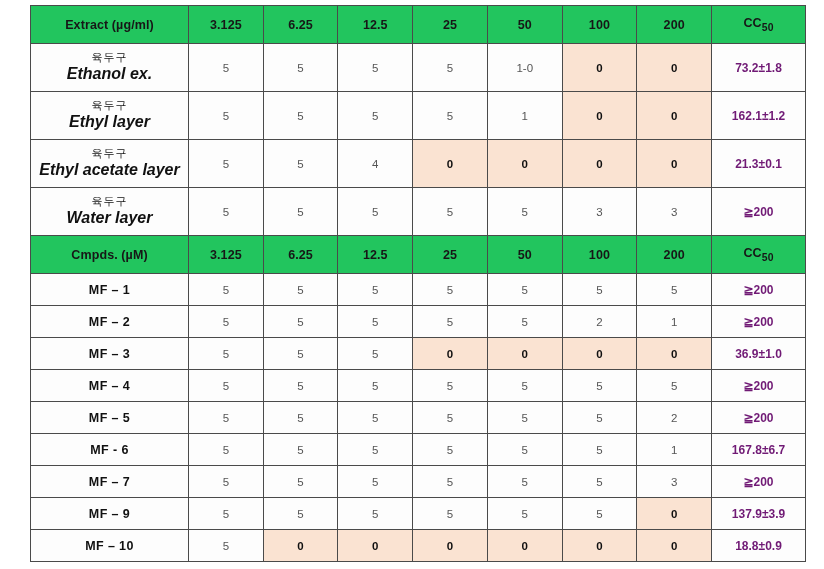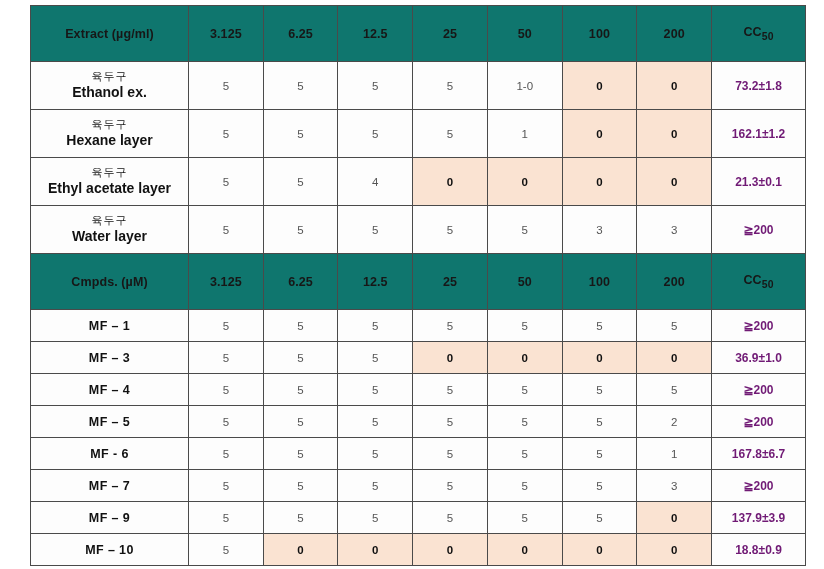--- a/index.html
+++ b/index.html
@@ -40,25 +40,25 @@
     box-sizing: border-box;
     background: #fdfdfd;
   }
   
   col.c-label  { width: 148px; }
   col.c-dose   { width: 70px;  }
   col.c-cc50   { width: 88px;  }
 
   
   tr.header-row td {
-    background: #0f766e;
+    background: #22c55e;
     font-weight: bold;
     font-size: 12.5px;
     color: #171717;
-    height: 56px;
+    height: 38px;
     letter-spacing: 0.1px;
   }
   tr.header-row td.hdr-label {
     font-size: 12.5px;
   }
 
   
   tr.extract-row td {
     height: 48px;
   }
@@ -70,21 +70,22 @@
   }
   .ko-name {
     display: block;
     font-weight: normal;
     font-size: 11px;
     letter-spacing: 1px;
   }
   .en-name {
     display: block;
     font-weight: bold;
-    font-size: 14px;
+    font-size: 16px;
+    font-style: italic;
   }
 
   
   tr.cmpd-row td {
     height: 32px;
   }
   tr.cmpd-row td.row-label {
     font-weight: bold;
     font-size: 12.5px;
     color: #111111;
@@ -149,21 +150,21 @@
             <td class="val">5</td>
             <td class="val">5</td>
             <td class="val">1-0</td>
             <td class="val zero hl">0</td>
             <td class="val zero hl">0</td>
             <td class="cc50">73.2±1.8</td>
           </tr>
           <tr class="extract-row">
             <td class="row-label">
               <span class="ko-name">육두구</span>
-              <span class="en-name">Hexane layer</span>
+              <span class="en-name">Ethyl layer</span>
             </td>
             <td class="val">5</td>
             <td class="val">5</td>
             <td class="val">5</td>
             <td class="val">5</td>
             <td class="val">1</td>
             <td class="val zero hl">0</td>
             <td class="val zero hl">0</td>
             <td class="cc50">162.1±1.2</td>
           </tr>
@@ -211,20 +212,31 @@
             <td class="val">5</td>
             <td class="val">5</td>
             <td class="val">5</td>
             <td class="val">5</td>
             <td class="val">5</td>
             <td class="val">5</td>
             <td class="val">5</td>
             <td class="cc50">≧200</td>
           </tr>
           <tr class="cmpd-row">
+            <td class="row-label">MF – 2</td>
+            <td class="val">5</td>
+            <td class="val">5</td>
+            <td class="val">5</td>
+            <td class="val">5</td>
+            <td class="val">5</td>
+            <td class="val">2</td>
+            <td class="val">1</td>
+            <td class="cc50">≧200</td>
+          </tr>
+          <tr class="cmpd-row">
             <td class="row-label">MF – 3</td>
             <td class="val">5</td>
             <td class="val">5</td>
             <td class="val">5</td>
             <td class="val zero hl">0</td>
             <td class="val zero hl">0</td>
             <td class="val zero hl">0</td>
             <td class="val zero hl">0</td>
             <td class="cc50">36.9±1.0</td>
           </tr>

